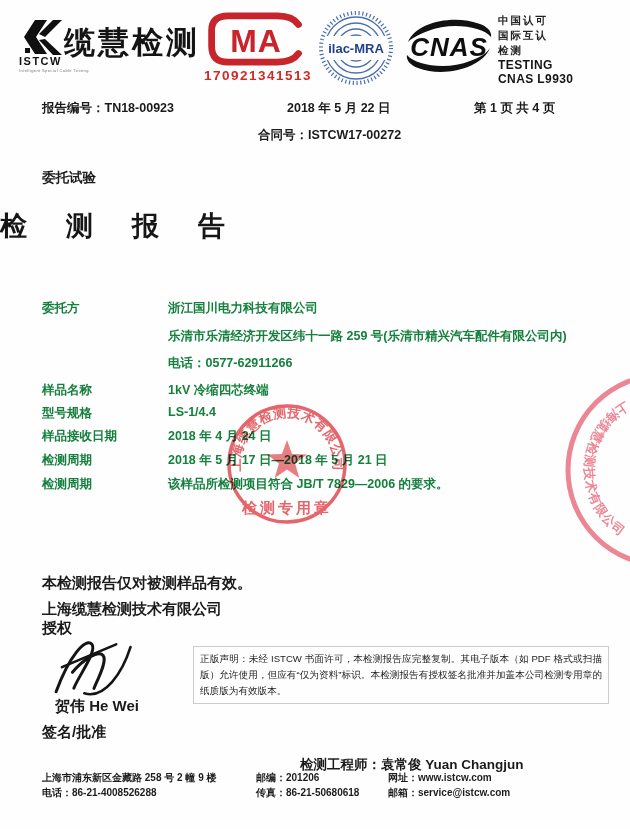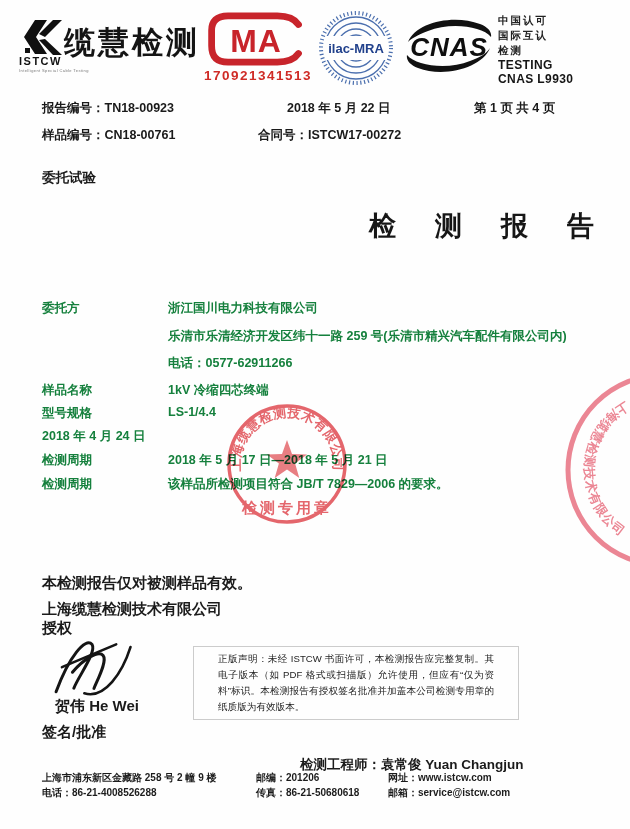--- a/index.html
+++ b/index.html
@@ -14,32 +14,32 @@
   .brand-cn{left:64px;top:22px;font-size:31px;font-weight:900;letter-spacing:3px;color:#141414;}
   .istcw-txt{left:19px;top:55px;font-size:11px;font-weight:900;letter-spacing:1.5px;color:#121212;}
   .istcw-tag{left:19px;top:68px;font-size:4px;color:#7a7a7a;letter-spacing:.4px;}
   .cma-num{left:204px;top:68px;width:106px;text-align:center;font-size:13.5px;font-weight:900;color:#cf2b26;letter-spacing:1.5px;}
   .accred{left:498px;top:13px;line-height:15px;}
   .accred .cnl{font-family:"DejaVu Serif","Liberation Serif",serif;font-size:10.5px;font-weight:700;letter-spacing:2px;color:#222;}
   .accred .enl{font-size:12px;font-weight:700;letter-spacing:.4px;color:#151515;line-height:14px;}
   
   .meta{font-size:12.5px;font-weight:700;color:#1a1a1a;}
   
-  .rpt-title{left:0;top:208px;width:600px;text-align:right;font-size:27px;font-weight:900;letter-spacing:6px;color:#161616;}
+  .rpt-title{left:0;top:208px;width:600px;text-align:left;font-size:27px;font-weight:900;letter-spacing:6px;color:#161616;}
   
   .drow{position:absolute;left:42px;width:560px;font-size:12.5px;font-weight:700;color:#15803d;display:flex;}
   .dlabel{width:126px;flex:0 0 126px;}
   .dvalue{flex:1;}
   
   .stamp{mix-blend-mode:multiply;}
   
   .note{font-size:15px;font-weight:700;}
   .disclaimer{
-    left:193px;top:646px;width:326px;font-size:9.6px;line-height:1.68;color:#232323;
-    border:1px solid #cccccc;padding:4px 24px;box-sizing:border-box;text-align:justify;
+    left:193px;top:646px;width:416px;font-size:9.6px;line-height:1.68;color:#232323;
+    border:1px solid #cccccc;padding:4px 6px;box-sizing:border-box;text-align:justify;
   }
   .engineer{left:300px;top:744px;font-size:13.5px;font-weight:700;margin-top:12px;}
   
   .foot{font-size:10px;font-weight:700;color:#1c1c1c;line-height:15px;white-space:nowrap;}
 </style>
 </head>
 <body>
 
 <div class="page">
 
@@ -96,21 +96,20 @@
     <div class="cnl">中国认可</div>
     <div class="cnl">国际互认</div>
     <div class="cnl">检测</div>
     <div class="enl">TESTING</div>
     <div class="enl">CNAS L9930</div>
   </div>
 
   <div class="abs meta" style="left:42px;top:100px">报告编号：TN18-00923</div>
   <div class="abs meta" style="left:287px;top:100px">2018 年 5 月 22 日</div>
   <div class="abs meta" style="left:474px;top:100px">第 1 页 共 4 页</div>
-  <div class="abs meta" style="left:42px;top:127px">样品编号：CN18-00761</div>
   <div class="abs meta" style="left:258px;top:127px">合同号：ISTCW17-00272</div>
   <div class="abs meta" style="left:42px;top:169px;font-size:13.5px">委托试验</div>
 
   <div class="abs rpt-title">检　测　报　告</div>
 
   <div class="drow" style="top:300px">
     <span class="dlabel">委托方</span>
     <span class="dvalue">浙江国川电力科技有限公司</span>
   </div>
   <div class="drow" style="top:328px">
@@ -123,20 +122,21 @@
   </div>
   <div class="drow" style="top:382px">
     <span class="dlabel">样品名称</span>
     <span class="dvalue">1kV 冷缩四芯终端</span>
   </div>
   <div class="drow" style="top:405px">
     <span class="dlabel">型号规格</span>
     <span class="dvalue">LS-1/4.4</span>
   </div>
   <div class="drow" style="top:428px">
+    <span class="dlabel">样品接收日期</span>
     <span class="dvalue">2018 年 4 月 24 日</span>
   </div>
   <div class="drow" style="top:452px">
     <span class="dlabel">检测周期</span>
     <span class="dvalue">2018 年 5 月 17 日—2018 年 5 月 21 日</span>
   </div>
   <div class="drow" style="top:476px">
     <span class="dlabel">检测周期</span>
     <span class="dvalue">该样品所检测项目符合 JB/T 7829—2006 的要求。</span>
   </div>

